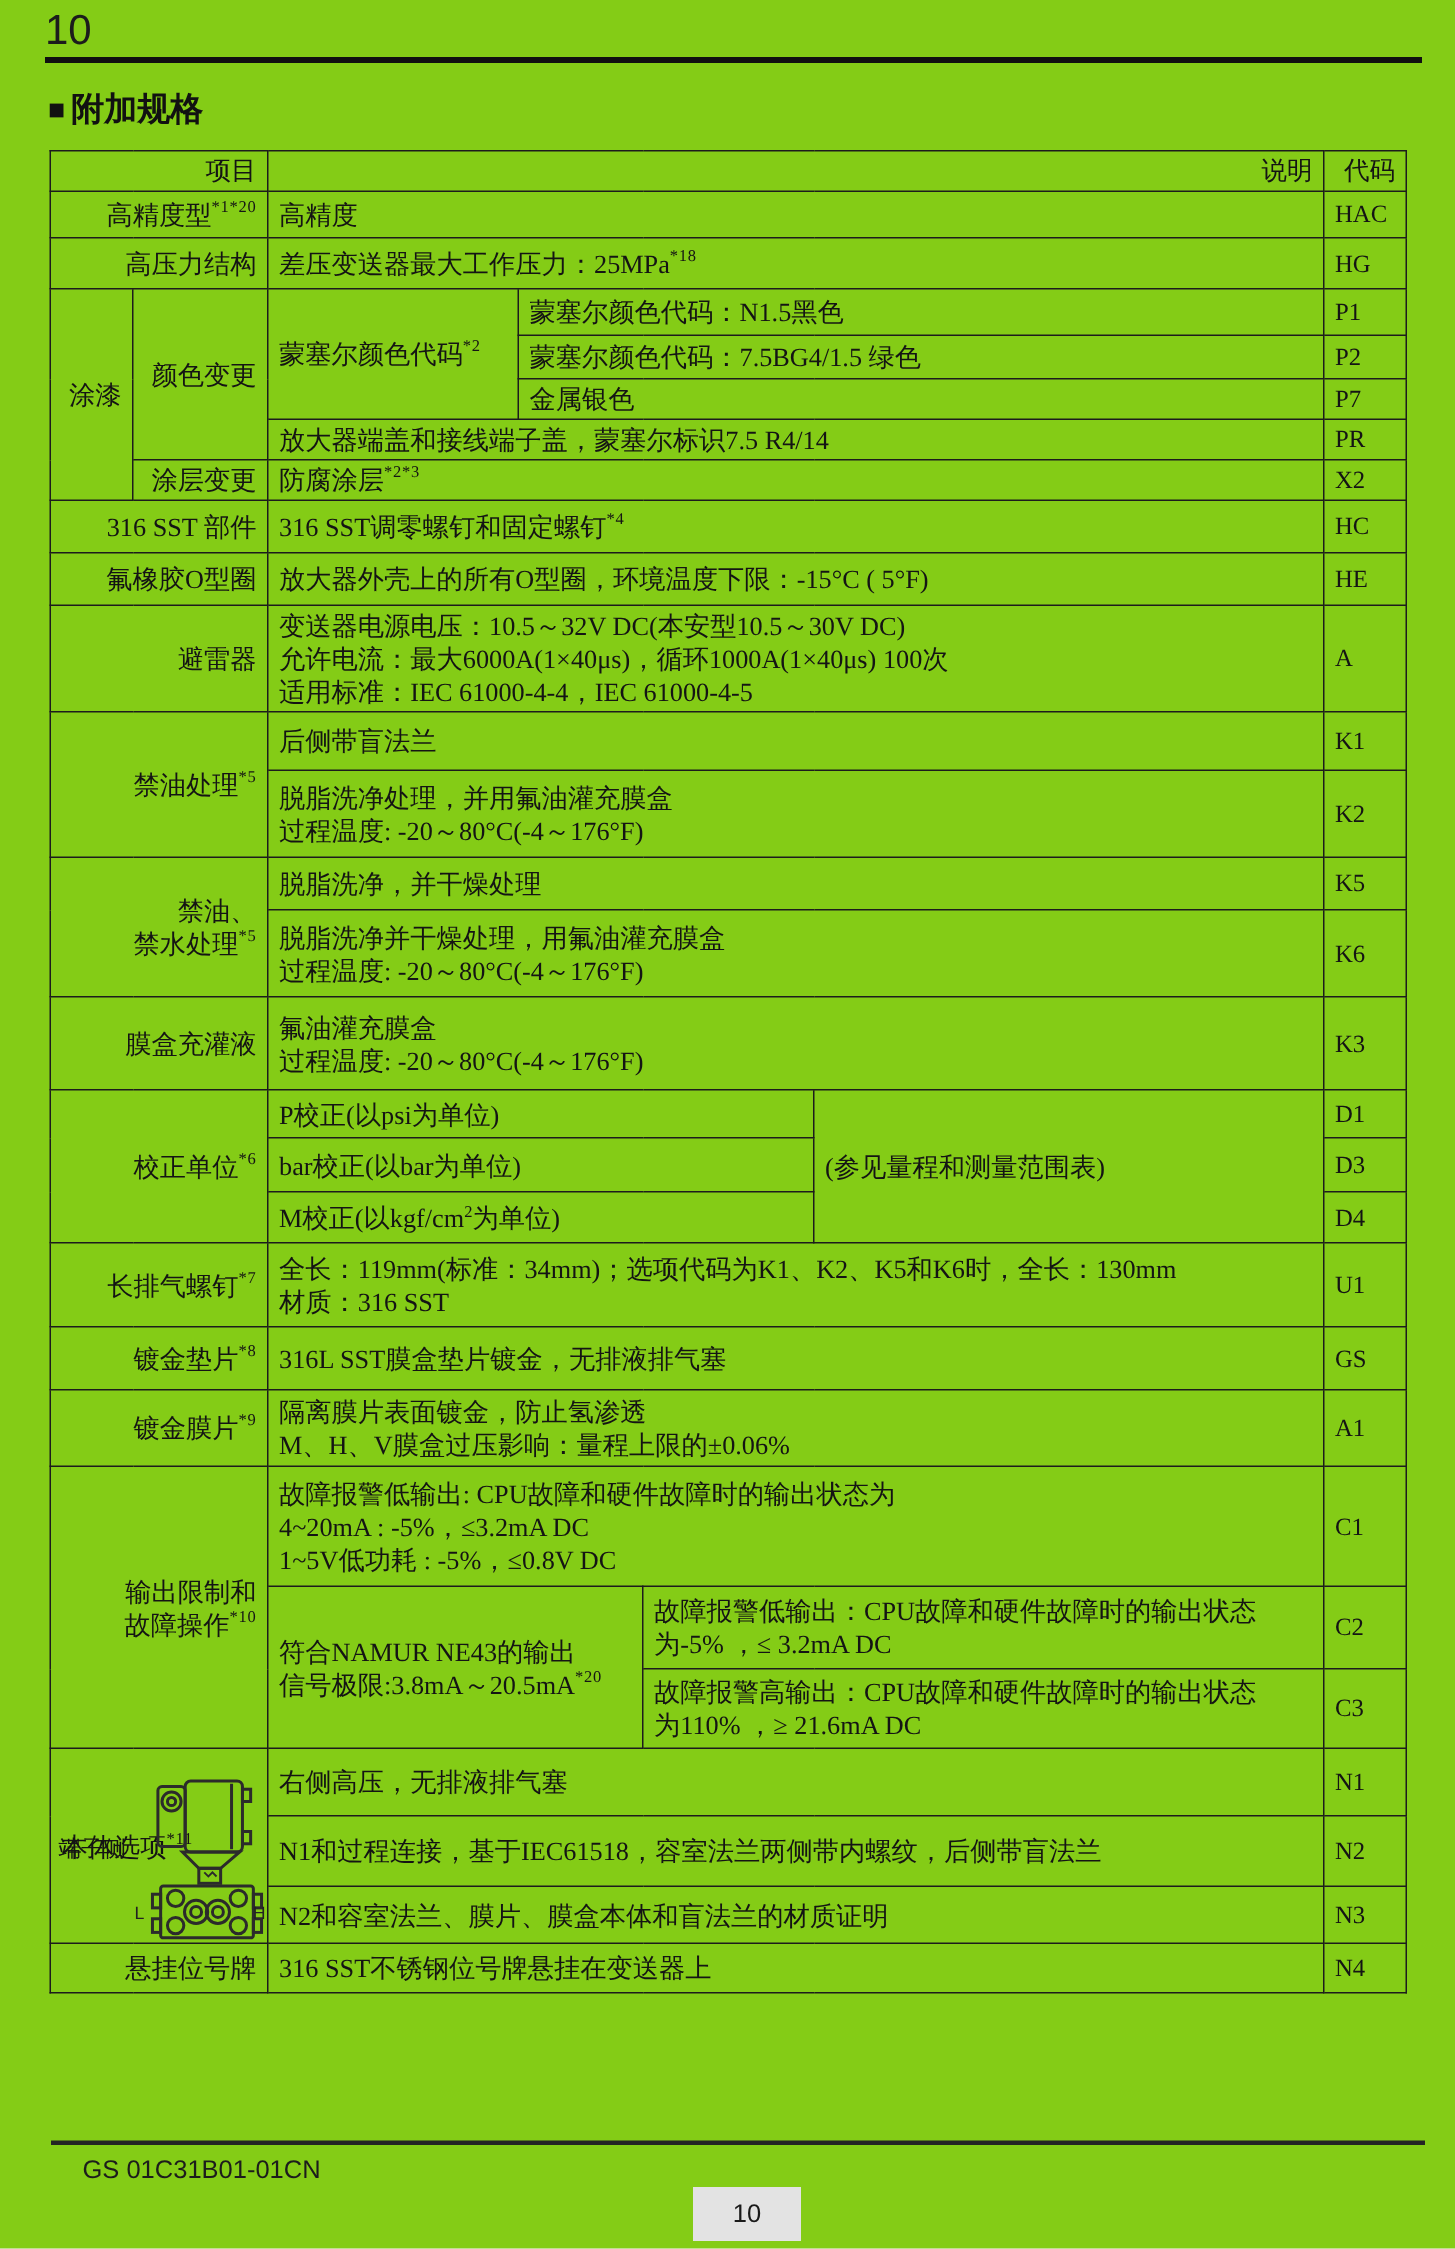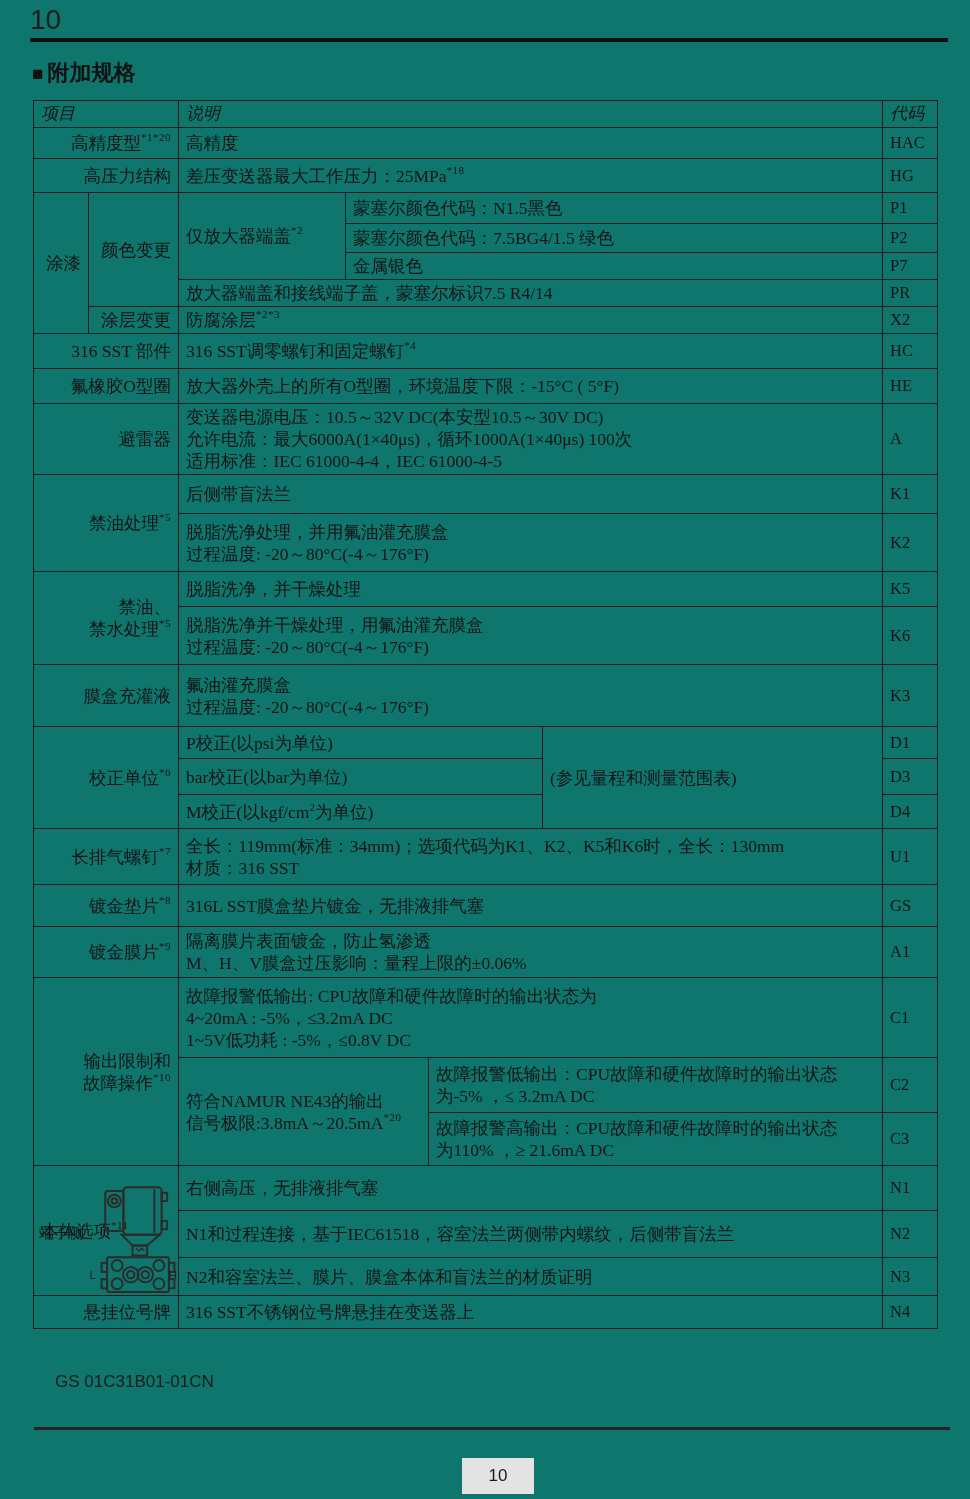--- a/index.html
+++ b/index.html
@@ -1,19 +1,19 @@
 <!DOCTYPE html>
 <html><head>
 <meta charset="utf-8">
 <style>
   * { margin:0; padding:0; box-sizing:border-box; }
   html,body { background:#f2f2f2; }
   .page {
     position:relative; width:970px; height:1499px; margin:0 auto;
-    background:#0f766e; color:#161616; overflow:hidden;
+    background:#84cc16; color:#161616; overflow:hidden;
     font-family:"Liberation Serif","DejaVu Serif",serif;
   }
   .top-pagenum {
     position:absolute; left:30px; top:4px;
     font-family:"Liberation Sans","DejaVu Sans",sans-serif;
     font-size:28px; color:#1c1c1c;
   }
   .top-rule { position:absolute; left:30px; top:38px; width:918px; height:4px; background:#101010; }
   .section-heading {
     position:absolute; left:32px; top:58px;
@@ -26,35 +26,35 @@
   table.spec {
     position:absolute; left:33px; top:100px;
     border-collapse:collapse; table-layout:fixed; width:904px;
     font-size:17.5px; color:#141414;
   }
   table.spec td {
     border:1.5px solid #1c1c1c;
     padding:2px 7px; vertical-align:middle; line-height:22px;
     overflow:hidden;
   }
-  td.hdr { text-align:left; font-size:17px; padding:1px 2px;font-style:italic; }
+  td.hdr { text-align:right; font-size:17px; padding:1px 2px; }
   td.item { padding-left:6px;text-align:right; }
   td.code { text-align:left; padding:1px 2px; font-size:16.5px; }
   sup.note { font-size:11px; line-height:0; position:relative; top:-1px; letter-spacing:0.5px; }
   sup.unit { font-size:11px; line-height:0; }
   .ln { display:block; }
   td.tight { line-height:21.5px; }
 
   td.body-opt-cell { position:relative; vertical-align:top; padding-top:4px; }
   .bo-terminal { position:absolute; left:5px; top:56px; font-size:15px; white-space:nowrap; }
   .bo-svg { position:absolute; left:44px; top:20px; }
 
   .footer-rule { position:absolute; left:34px; top:1427px; width:916px; height:2.5px; background:#242424; }
   .footer-doc {
-    position:absolute; left:55px; top:1372px;
+    position:absolute; left:55px; top:1437px;
     font-family:"Liberation Sans","DejaVu Sans",sans-serif;
     font-size:17px; color:#1c1c1c;
   }
   .footer-pagenum {
     position:absolute; left:462px; top:1458px; width:72px; height:36px;
     background:#e3e3e3; display:flex; align-items:center; justify-content:center;
     font-family:"Liberation Sans","DejaVu Sans",sans-serif;
     font-size:17px; color:#1a1a1a;
   }
 </style>
@@ -97,21 +97,21 @@
 
     <tr style="height:34px">
       <td class="item" colspan="2">高压力结构</td>
       <td colspan="4"><span>差压变送器最大工作压力：25MPa</span><sup class="note">*18</sup></td>
       <td class="code">HG</td>
     </tr>
 
     <tr style="height:31px">
       <td class="item" rowspan="5">涂漆</td>
       <td class="item" rowspan="4">颜色变更</td>
-      <td rowspan="3"><span>仅放大器端盖</span><sup class="note">*2</sup></td>
+      <td rowspan="3"><span>蒙塞尔颜色代码</span><sup class="note">*2</sup></td>
       <td colspan="3">蒙塞尔颜色代码：N1.5黑色</td>
       <td class="code">P1</td>
     </tr>
 
     <tr style="height:29px">
       <td colspan="3">蒙塞尔颜色代码：7.5BG4/1.5 绿色</td>
       <td class="code">P2</td>
     </tr>
 
     <tr style="height:24px">

